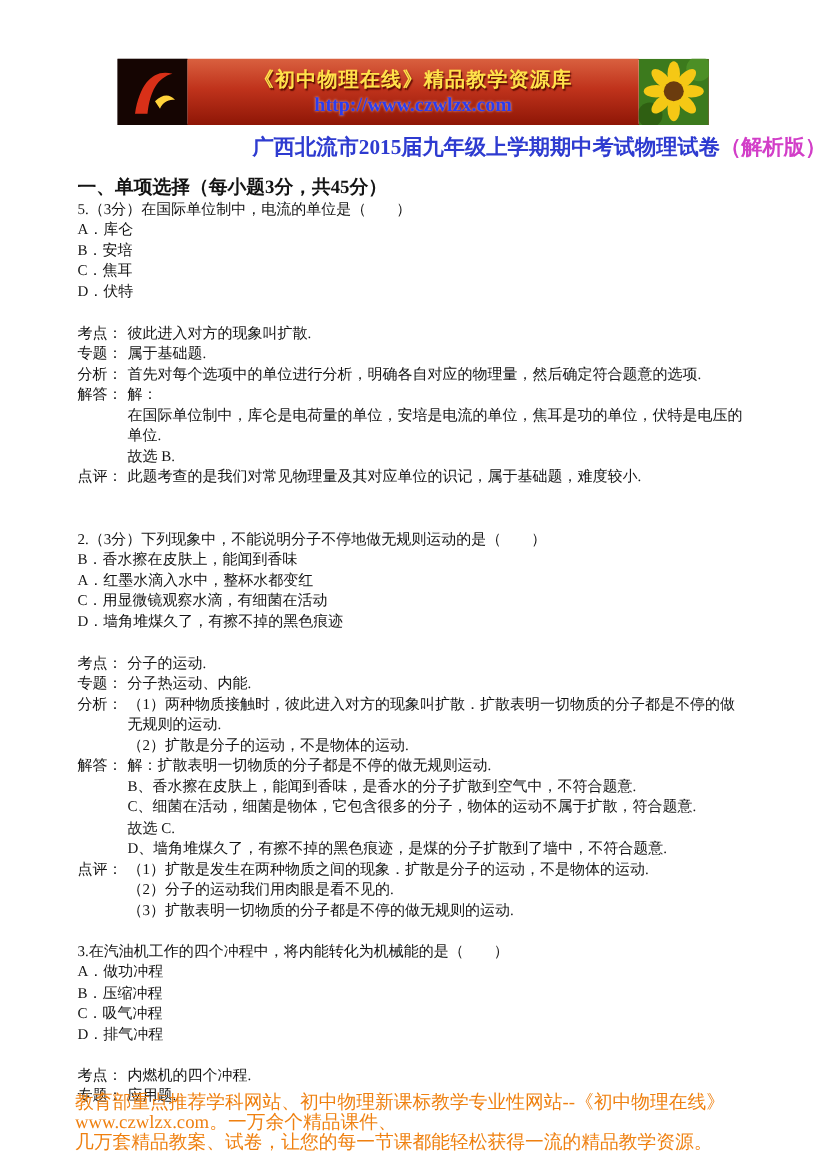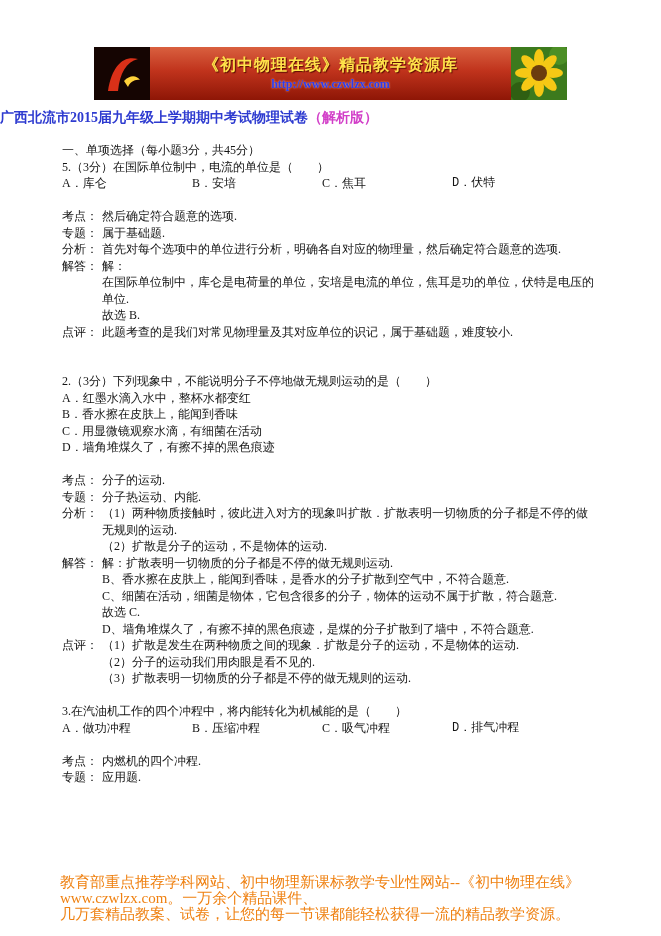--- a/index.html
+++ b/index.html
@@ -11,34 +11,34 @@
   }
   
   .banner { width:473px; height:53px; margin:34px auto 0; display:flex; box-shadow:0 0 0 1px #7a1d0c inset; }
   .banner-logo { width:56px; background:#150502; flex-shrink:0; }
   .banner-logo svg, .banner-flower svg { width:100%; height:100%; display:block; }
   .banner-center {
     flex:1; display:flex; flex-direction:column; align-items:center; justify-content:center;
     background:linear-gradient(180deg,#d9603f 0%,#c0331c 45%,#8e1606 100%);
   }
   .banner-title { font-size:16px; font-weight:bold; color:#ffe24a; letter-spacing:1px; text-shadow:1px 1px 1px #5a0b02; white-space:nowrap; }
-  .banner-url { font-size:12px; font-weight:bold; color:#2b3cf0; margin-top:1px; text-shadow:0 0 2px #f0c3ae; }
+  .banner-url { font-size:16px; font-weight:bold; color:#2b3cf0; margin-top:1px; text-shadow:0 0 2px #f0c3ae; }
   .banner-flower { width:56px; flex-shrink:0; }
   
-  .doc-title { text-align:left; margin-top:9px; font-size:14px; font-weight:bold; line-height:18px; }
+  .doc-title { text-align:right; margin-top:9px; font-size:17px; font-weight:bold; line-height:18px; }
   .doc-title .t-main { color:#2e3bd0; }
   .doc-title .t-suffix { color:#d23ec8; }
   
   main { padding:15px 62px 0; font-size:12px; line-height:16.5px; }
-  .heading { font-weight:normal; font-size:12px; }
+  .heading { font-weight:bold; font-size:15px; }
   .blank { height:16.5px; }
   .para { }
-  .options-row { display:flex; }
+  .options-row { display:flex;flex-direction:column; }
   .options-row .option { width:130px; }
-  .options-row .option:last-child { width:auto;font-family:Liberation Mono, monospace; }
+  .options-row .option:last-child { width:auto; }
   .labeled { display:flex; }
   .labeled .label { width:40px; flex-shrink:0; }
   .labeled .label-content { flex:1; }
   
   footer { position:absolute; left:60px; right:50px; bottom:27px; font-size:15px; line-height:16px; color:#ef8010; }
 </style>
 </head>
 <body>
 
 <div class="page">
@@ -83,21 +83,21 @@
       <div class="options-row">
         <span class="option">A．库仑</span>
         <span class="option">B．安培</span>
         <span class="option">C．焦耳</span>
         <span class="option">D．伏特</span>
       </div>
       <div class="blank"></div>
       <div class="labeled">
         <span class="label">考点：</span>
         <div class="label-content">
-          <div class="labeled-line">然后确定符合题意的选项.</div>
+          <div class="labeled-line">彼此进入对方的现象叫扩散.</div>
         </div>
       </div>
       <div class="labeled">
         <span class="label">专题：</span>
         <div class="label-content">
           <div class="labeled-line">属于基础题.</div>
         </div>
       </div>
       <div class="labeled">
         <span class="label">分析：</span>
@@ -115,22 +115,22 @@
       </div>
       <div class="labeled">
         <span class="label">点评：</span>
         <div class="label-content">
           <div class="labeled-line">此题考查的是我们对常见物理量及其对应单位的识记，属于基础题，难度较小.</div>
         </div>
       </div>
       <div class="blank"></div>
       <div class="blank"></div>
       <div class="para">2.（3分）下列现象中，不能说明分子不停地做无规则运动的是（　　）</div>
+      <div class="para">B．香水擦在皮肤上，能闻到香味</div>
       <div class="para">A．红墨水滴入水中，整杯水都变红</div>
-      <div class="para">B．香水擦在皮肤上，能闻到香味</div>
       <div class="para">C．用显微镜观察水滴，有细菌在活动</div>
       <div class="para">D．墙角堆煤久了，有擦不掉的黑色痕迹</div>
       <div class="blank"></div>
       <div class="labeled">
         <span class="label">考点：</span>
         <div class="label-content">
           <div class="labeled-line">分子的运动.</div>
         </div>
       </div>
       <div class="labeled">

